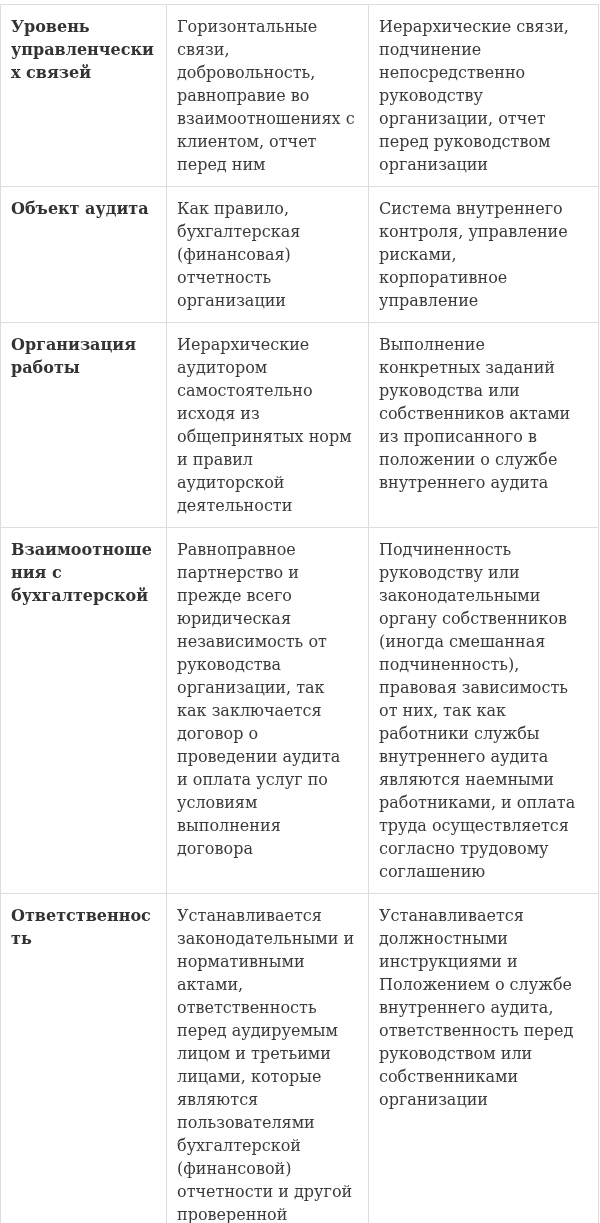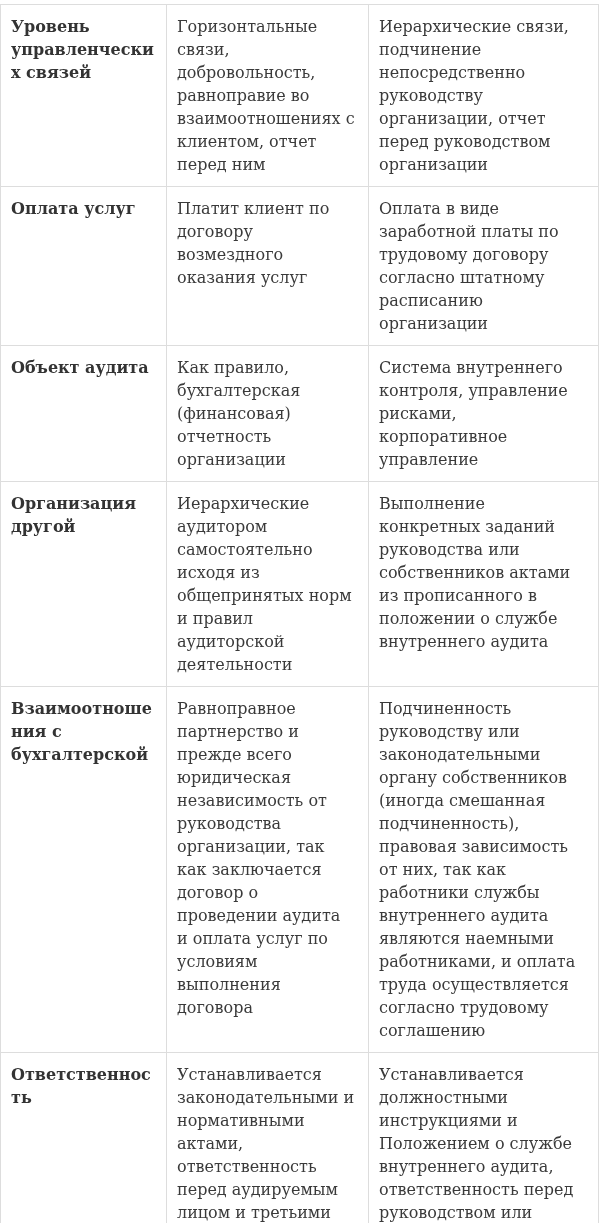--- a/index.html
+++ b/index.html
@@ -50,32 +50,27 @@
     <col class="c1">
       <col class="c2">
       <col class="c3">
   </colgroup>
   <tbody>
     <tr class="r1">
       <td class="rowhead">Уровень управленческих связей</td>
       <td>Горизонтальные связи, добровольность, равноправие во взаимоотношениях с клиентом, отчет перед ним</td>
       <td>Иерархические связи, подчинение непосредственно руководству организации, отчет перед руководством организации</td>
     </tr>
-    <tr class="r2">
-      <td class="rowhead">Оплата услуг</td>
-      <td>Платит клиент по договору возмездного оказания услуг</td>
-      <td>Оплата в виде заработной платы по трудовому договору согласно штатному расписанию организации</td>
-    </tr>
     <tr class="r3">
       <td class="rowhead">Объект аудита</td>
       <td>Как правило, бухгалтерская (финансовая) отчетность организации</td>
       <td>Система внутреннего контроля, управление рисками, корпоративное управление</td>
     </tr>
     <tr class="r4">
-      <td class="rowhead">Организация другой</td>
+      <td class="rowhead">Организация работы</td>
       <td>Иерархические аудитором самостоятельно исходя из общепринятых норм и правил аудиторской деятельности</td>
       <td>Выполнение конкретных заданий руководства или собственников актами из прописанного в положении о службе внутреннего аудита</td>
     </tr>
     <tr class="r5">
       <td class="rowhead">Взаимоотношения с бухгалтерской</td>
       <td>Равноправное партнерство и прежде всего юридическая независимость от руководства организации, так как заключается договор о проведении аудита и оплата услуг по условиям выполнения договора</td>
       <td>Подчиненность руководству или законодательными органу собственников (иногда смешанная подчиненность), правовая зависимость от них, так как работники службы внутреннего аудита являются наемными работниками, и оплата труда осуществляется согласно трудовому соглашению</td>
     </tr>
     <tr class="r6">
       <td class="rowhead">Ответственность</td>

